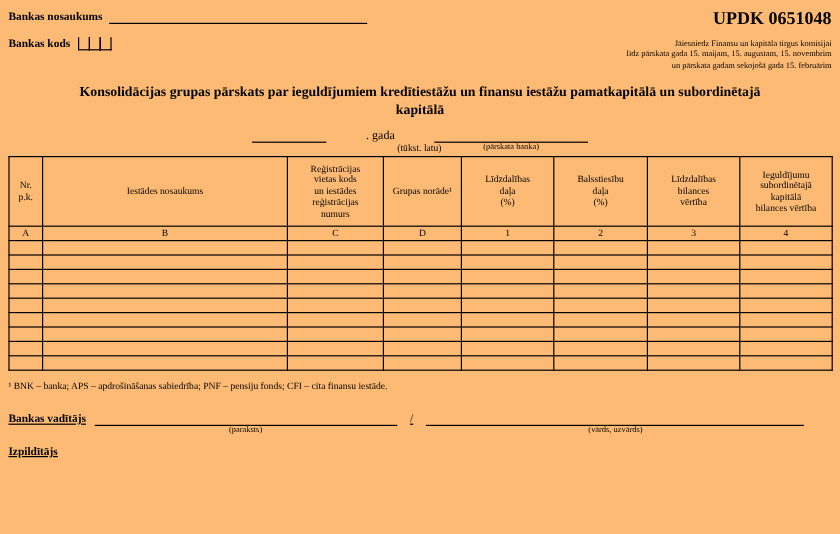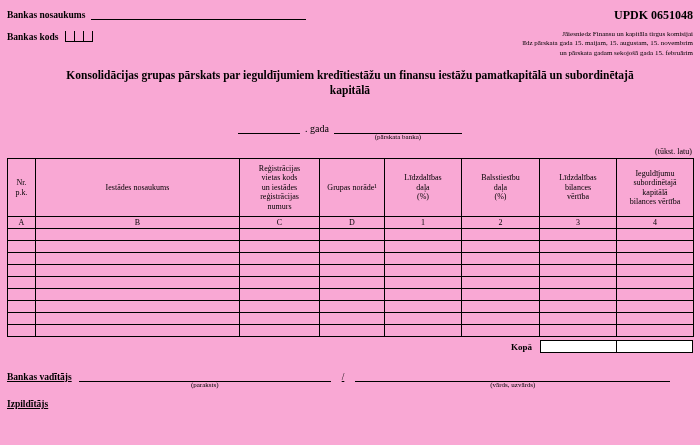--- a/index.html
+++ b/index.html
@@ -2,42 +2,42 @@
 <html><head>
 <meta charset="utf-8">
 <style>
   * { margin:0; padding:0; box-sizing:border-box; }
   html,body { background:#ffffff; }
   body {
     width:700px; height:445px;
     font-family:"Liberation Serif", serif;
     color:#000;
   }
-  .page { position:relative; width:700px; height:445px; padding:8px 7px 0 7px; overflow:hidden; background:#f9a8d4; }
+  .page { position:relative; width:700px; height:445px; padding:8px 7px 0 7px; overflow:hidden; background:#fdba74; }
 
   
   .top { display:flex; justify-content:space-between; align-items:flex-start; }
   .field-row { display:flex; align-items:flex-end; font-size:9.5px; font-weight:bold; margin-bottom:11px; }
   .blank { display:inline-block; border-bottom:1px solid #000; height:12px; }
   .bank-name-blank { width:215px; margin-left:6px; }
   .code-boxes { display:flex; margin-left:6px; }
   .code-box { width:10px; height:11px; border-left:1px solid #000; border-right:1px solid #000; border-bottom:1px solid #000; }
   .code-box + .code-box { margin-left:-1px; }
   .top-right { text-align:right; }
-  .updk { font-weight:bold; font-size:12px; margin-bottom:7px; }
+  .updk { font-weight:bold; font-size:15px; margin-bottom:7px; }
   .note-line { font-size:7px; line-height:1.35; }
 
   
   .title { margin:10px auto 0 auto; width:600px; text-align:center; font-weight:bold; font-size:11.5px; line-height:1.3; }
-  .date-line { margin-top:24px; display:flex; justify-content:center; align-items:flex-end; font-size:10px; }
+  .date-line { margin-top:7px; display:flex; justify-content:center; align-items:flex-end; font-size:10px;gap:28px; }
   .date-blank1 { width:62px; }
   .gada { margin:0 5px; }
   .date-blank2 { width:128px; position:relative; }
   .under-caption { position:absolute; top:100%; left:50%; transform:translateX(-50%); font-size:7px; white-space:nowrap; }
-  .units { text-align:right; font-size:8px; margin-top:13px; padding-right:1px; }
+  .units { text-align:center; font-size:8px; padding-right:1px; }
 
   
   table { width:686px; border-collapse:collapse; table-layout:fixed; margin-top:2px; }
   th, td { border:1px solid #000; }
   th.header-cell { font-weight:normal; font-size:8px; text-align:center; vertical-align:middle; white-space:pre-line; padding:2px 1px; height:58px; line-height:1.2; }
   td.code-cell { height:12px; font-size:8px; text-align:center; }
   td.data-cell { height:12px; }
 
   
   .kopa-row { display:flex; justify-content:flex-end; align-items:center; margin-top:3px; }
@@ -233,26 +233,22 @@
           <td class="data-cell"></td>
           <td class="data-cell"></td>
           <td class="data-cell"></td>
           <td class="data-cell"></td>
           <td class="data-cell"></td>
           <td class="data-cell"></td>
         </tr>
       </tbody>
   </table>
 
-  <div class="kopa-row">
-    <span class="kopa-label">Kopā</span>
-    <span class="kopa-box"></span>
-    <span class="kopa-box"></span>
-  </div>
-
+
+  <div class="footnote">¹ BNK – banka; APS – apdrošināšanas sabiedrība; PNF – pensiju fonds; CFI – cita finansu iestāde.</div>
 
   <div class="sig-row sig-row1">
     <span class="sig-label">Bankas vadītājs</span>
     <span class="sig-line sig-line1">
       <span class="under-caption">(paraksts)</span>
     </span>
     <span class="slash">/</span>
     <span class="sig-line sig-line2">
       <span class="under-caption">(vārds, uzvārds)</span>
     </span>

